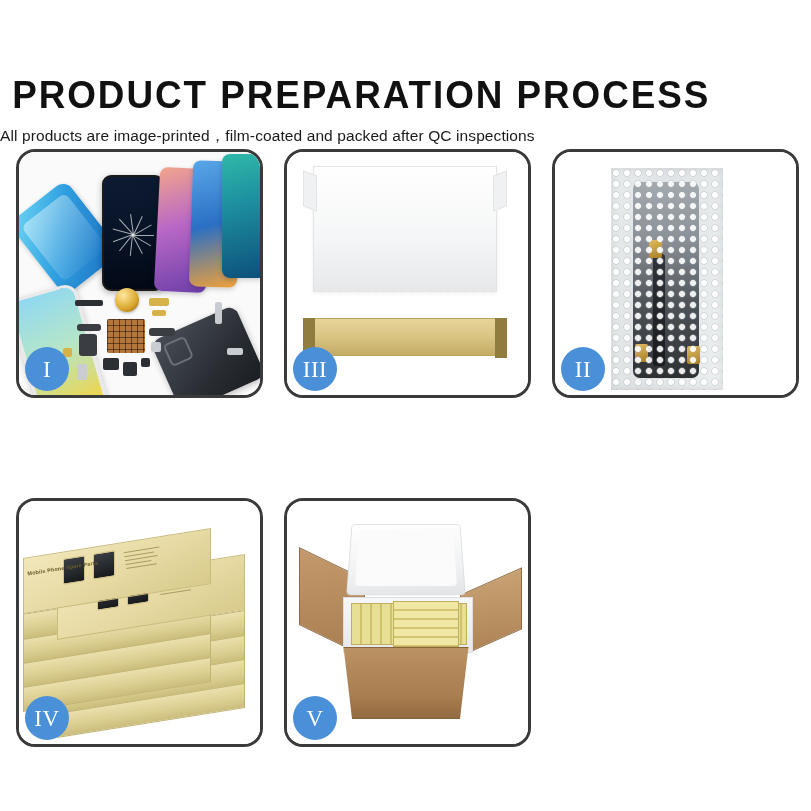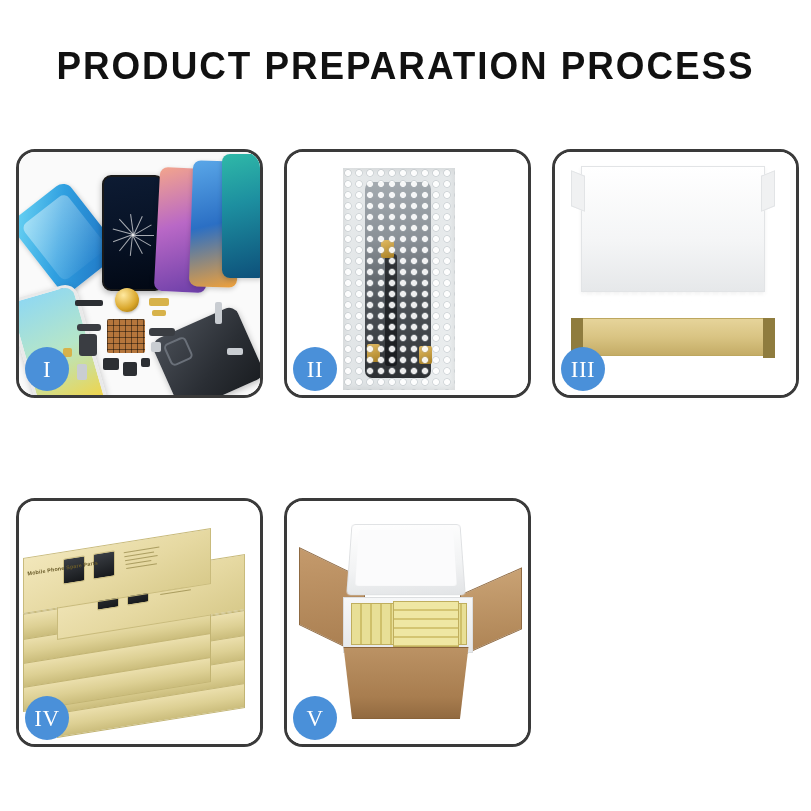--- a/index.html
+++ b/index.html
@@ -6,21 +6,21 @@
   html,body{ width:811px; height:811px; }
   body{
     background:#ffffff;
     font-family:"Liberation Sans", sans-serif;
     overflow:hidden;
     position:relative;
   }
   .page{ width:811px; height:811px; position:relative; }
 
   
-  .header{ width:100%; padding-top:44px; text-align:center; }
+  .header{ width:100%; padding-top:73px; }
   .title{
     font-size:38px; font-weight:bold; color:#111111;
     letter-spacing:2.0px; line-height:44px;
     font-family:"Liberation Sans", sans-serif;
     transform:scaleX(0.97); transform-origin:center;
     white-space:nowrap;
   }
   .subtitle{
     margin-top:9px; font-size:15.5px; color:#1a1a1a;
     letter-spacing:0.1px; white-space:nowrap;
@@ -314,20 +314,21 @@
     position:absolute; background:rgba(150,118,78,.85);
   }
 </style>
 </head>
 <body>
 
 <div class="page">
 
   <div class="header">
     <div class="title">PRODUCT PREPARATION PROCESS</div>
+    <div class="subtitle">All products are image-printed，film-coated and packed after QC inspections</div>
   </div>
 
   <div class="grid">
 
     <div class="panel">
       <div class="photo p1-bg">
         <div class="phoneA"></div>
         <div class="phoneB">
           <div class="crack">
             <i style="transform:rotate(0deg)"></i>
@@ -363,40 +364,40 @@
         <div class="part" style="left:104px;top:210px;width:14px;height:14px;"></div>
         <div class="part" style="left:122px;top:206px;width:9px;height:9px;"></div>
         <div class="part gold" style="left:44px;top:196px;width:9px;height:9px;"></div>
         <div class="part lt" style="left:196px;top:150px;width:7px;height:22px;"></div>
         <div class="part lt" style="left:208px;top:196px;width:16px;height:7px;"></div>
       </div>
       <div class="badge">I</div>
     </div>
 
     <div class="panel">
+      <div class="photo p3-bg">
+        <div class="lid"></div>
+        <div class="traytop"></div>
+        <div class="traybody"></div>
+      </div>
+      <div class="badge">III</div>
+    </div>
+
+    <div class="panel">
       <div class="photo p2-bg">
         <div class="bubblebag">
           <div class="innerscreen"></div>
           <div class="flexstrip"></div>
           <div class="goldtab" style="left:38px;top:72px;"></div>
           <div class="goldtab" style="left:24px;top:176px;"></div>
           <div class="goldtab" style="left:76px;top:178px;"></div>
           <div class="bubbletex"></div>
         </div>
       </div>
       <div class="badge">II</div>
-    </div>
-
-    <div class="panel">
-      <div class="photo p3-bg">
-        <div class="lid"></div>
-        <div class="traytop"></div>
-        <div class="traybody"></div>
-      </div>
-      <div class="badge">III</div>
     </div>
 
     <div class="panel">
       <div class="photo p4-bg">
         <div class="stack">
           <div class="bx bx2" style="top:176px;"></div>
           <div class="bx bx2" style="top:152px;"></div>
           <div class="bx bx2" style="top:128px;"></div>
           <div class="bx bx2" style="top:104px;"></div>
           <div class="bx" style="top:150px;"></div>

